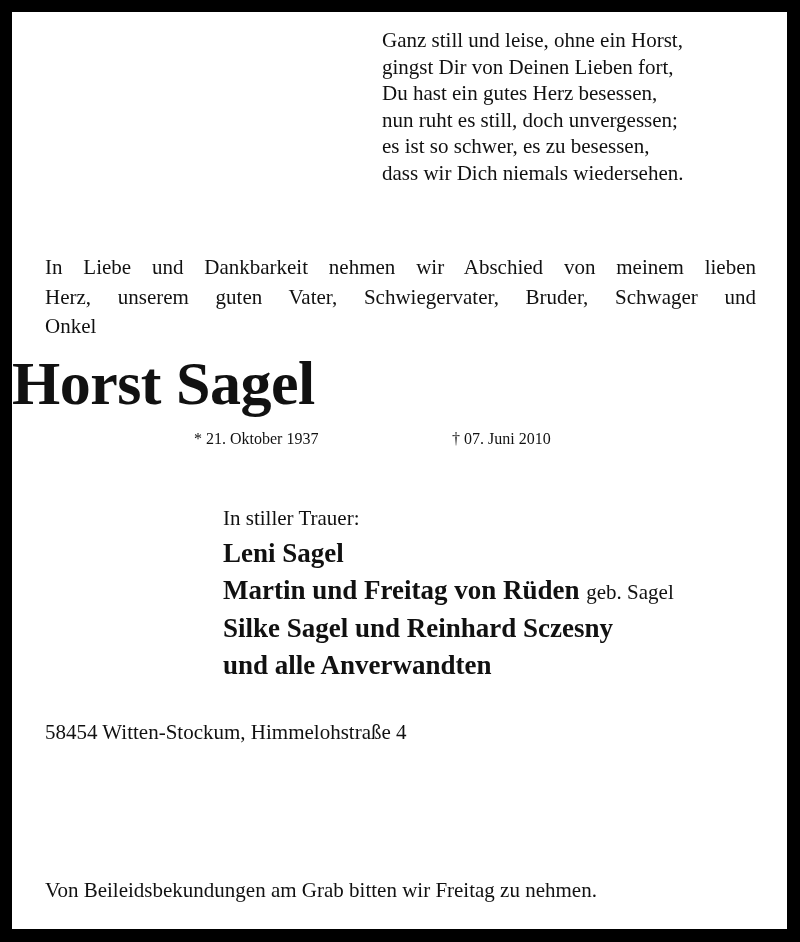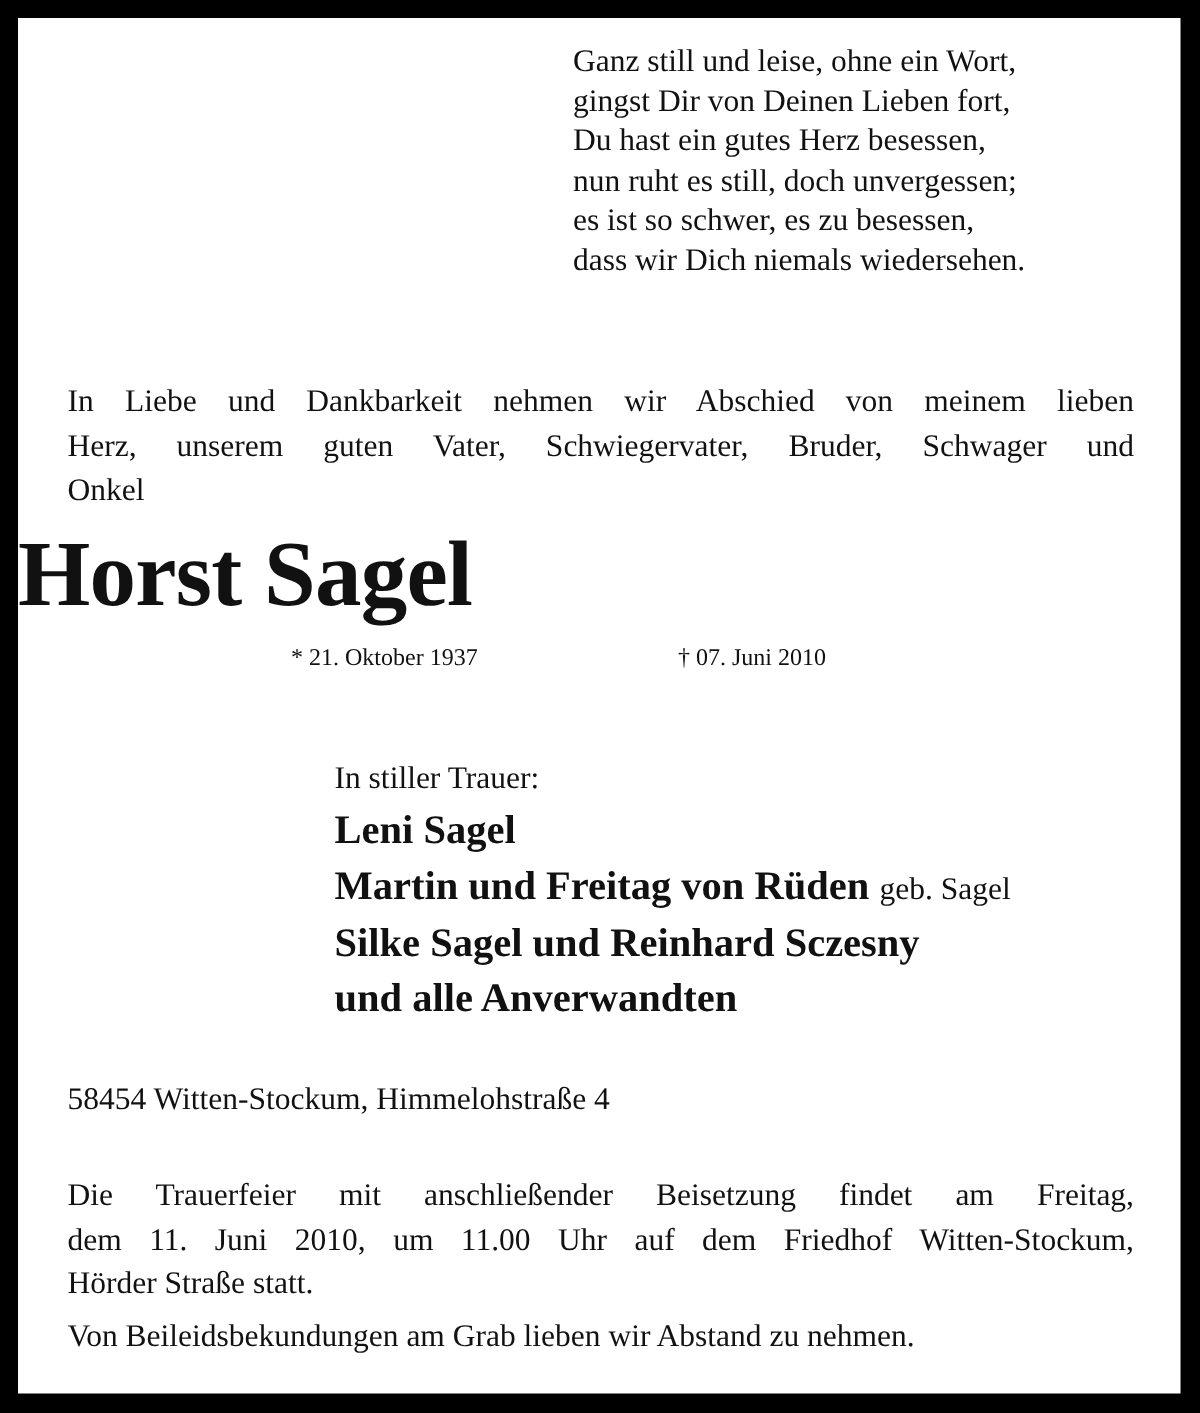--- a/index.html
+++ b/index.html
@@ -24,21 +24,21 @@
   .funeral .line { display:block; text-align:justify; text-align-last:justify; }
   .funeral .line.last { text-align-last:left; }
   .condolence { left:33px; top:865px; font-size:21px; line-height:26px; white-space:nowrap; }
 </style>
 </head>
 <body>
 
 <div class="page">
 
   <div class="abs poem">
-    <div>Ganz still und leise, ohne ein Wort,</div>
+    <div>Ganz still und leise, ohne ein Horst,</div>
     <div>gingst Dir von Deinen Lieben fort,</div>
     <div>Du hast ein gutes Herz besessen,</div>
     <div>nun ruht es still, doch unvergessen;</div>
     <div>es ist so schwer, es zu besessen,</div>
     <div>dass wir Dich niemals wiedersehen.</div>
   </div>
 
   <div class="abs intro">
     <span class="line">In Liebe und Dankbarkeit nehmen wir Abschied von meinem lieben</span>
     <span class="line">Herz, unserem guten Vater, Schwiegervater, Bruder, Schwager und</span>
@@ -63,20 +63,15 @@
     <div>
       <span>Silke Sagel und Reinhard Sczesny</span>
     </div>
     <div>
       <span>und alle Anverwandten</span>
     </div>
   </div>
 
   <div class="abs address">58454 Witten-Stockum, Himmelohstraße 4</div>
 
-  <div class="abs funeral">
-    <span class="line">Die Trauerfeier mit anschließender Beisetzung findet am Freitag,</span>
-    <span class="line">dem 11. Juni 2010, um 11.00 Uhr auf dem Friedhof Witten-Stockum,</span>
-    <span class="line last">Hörder Straße statt.</span>
-  </div>
 
-  <div class="abs condolence">Von Beileidsbekundungen am Grab lieben wir Abstand zu nehmen.</div>
+  <div class="abs condolence">Von Beileidsbekundungen am Grab bitten wir Freitag zu nehmen.</div>
 </div>
 
 </body></html>

